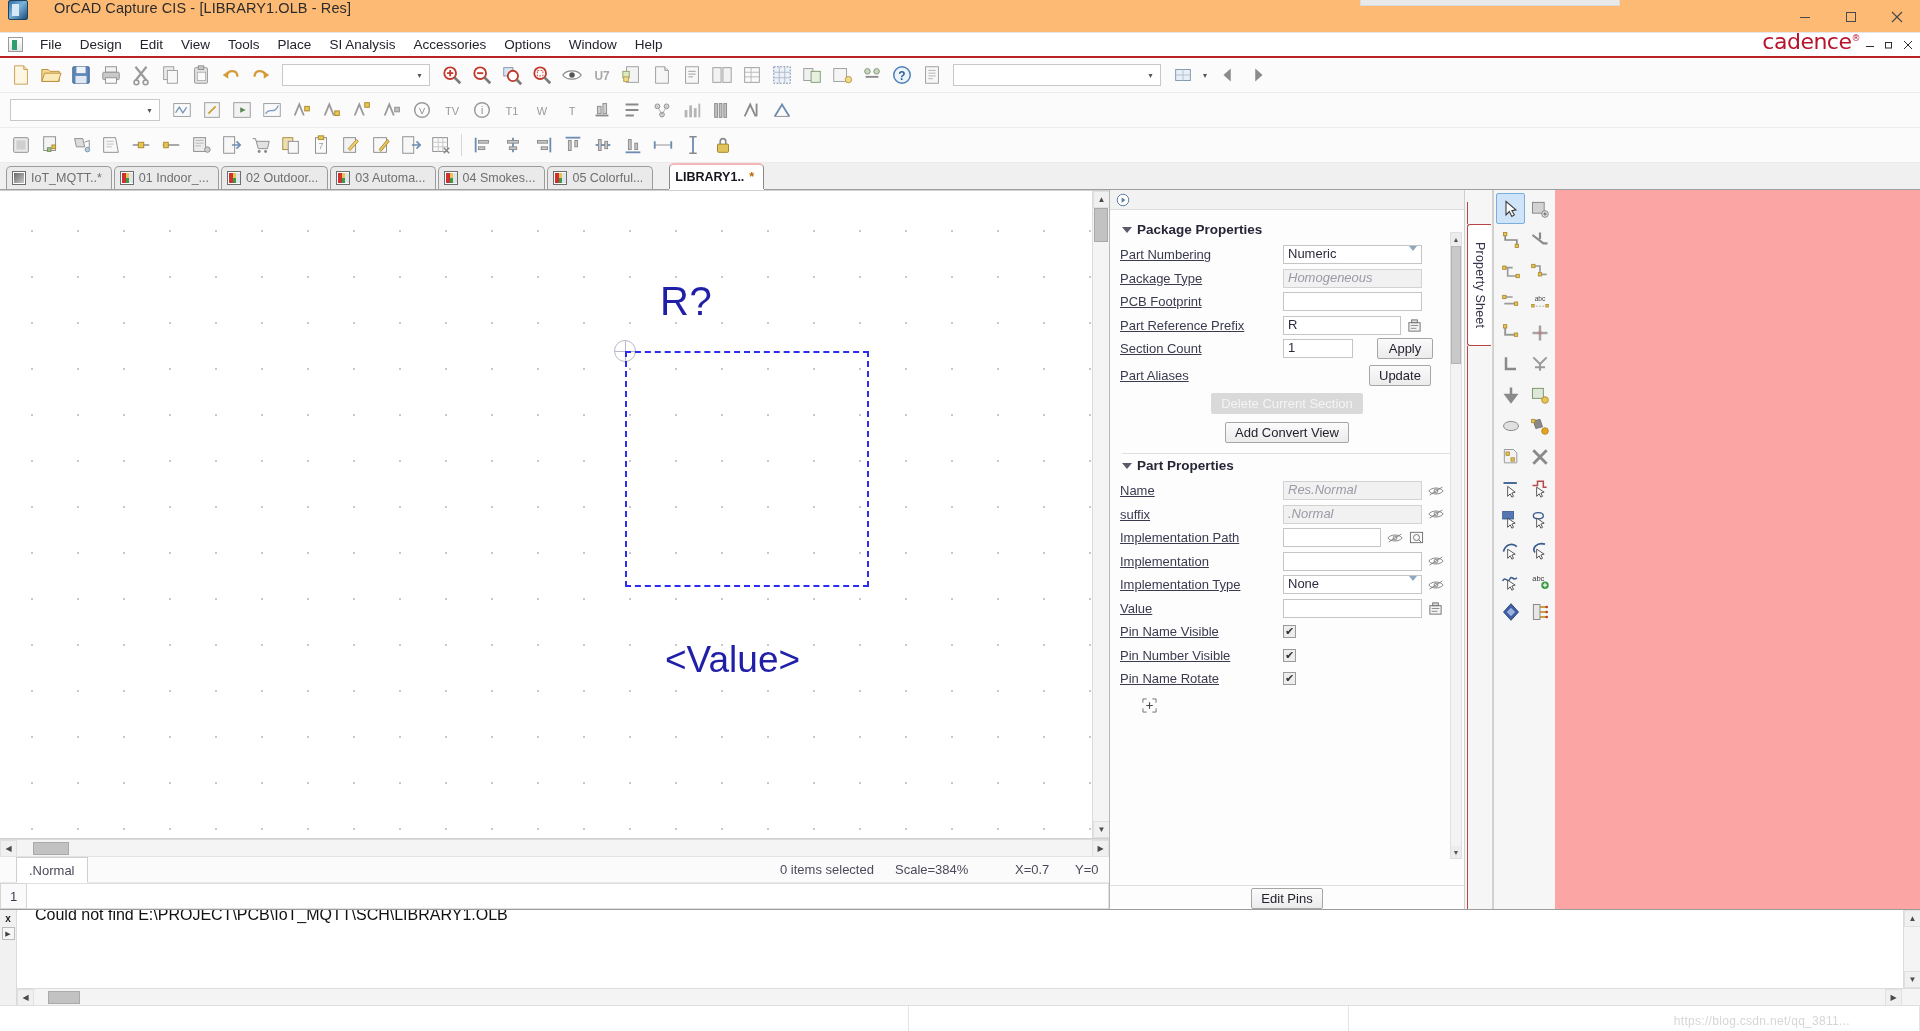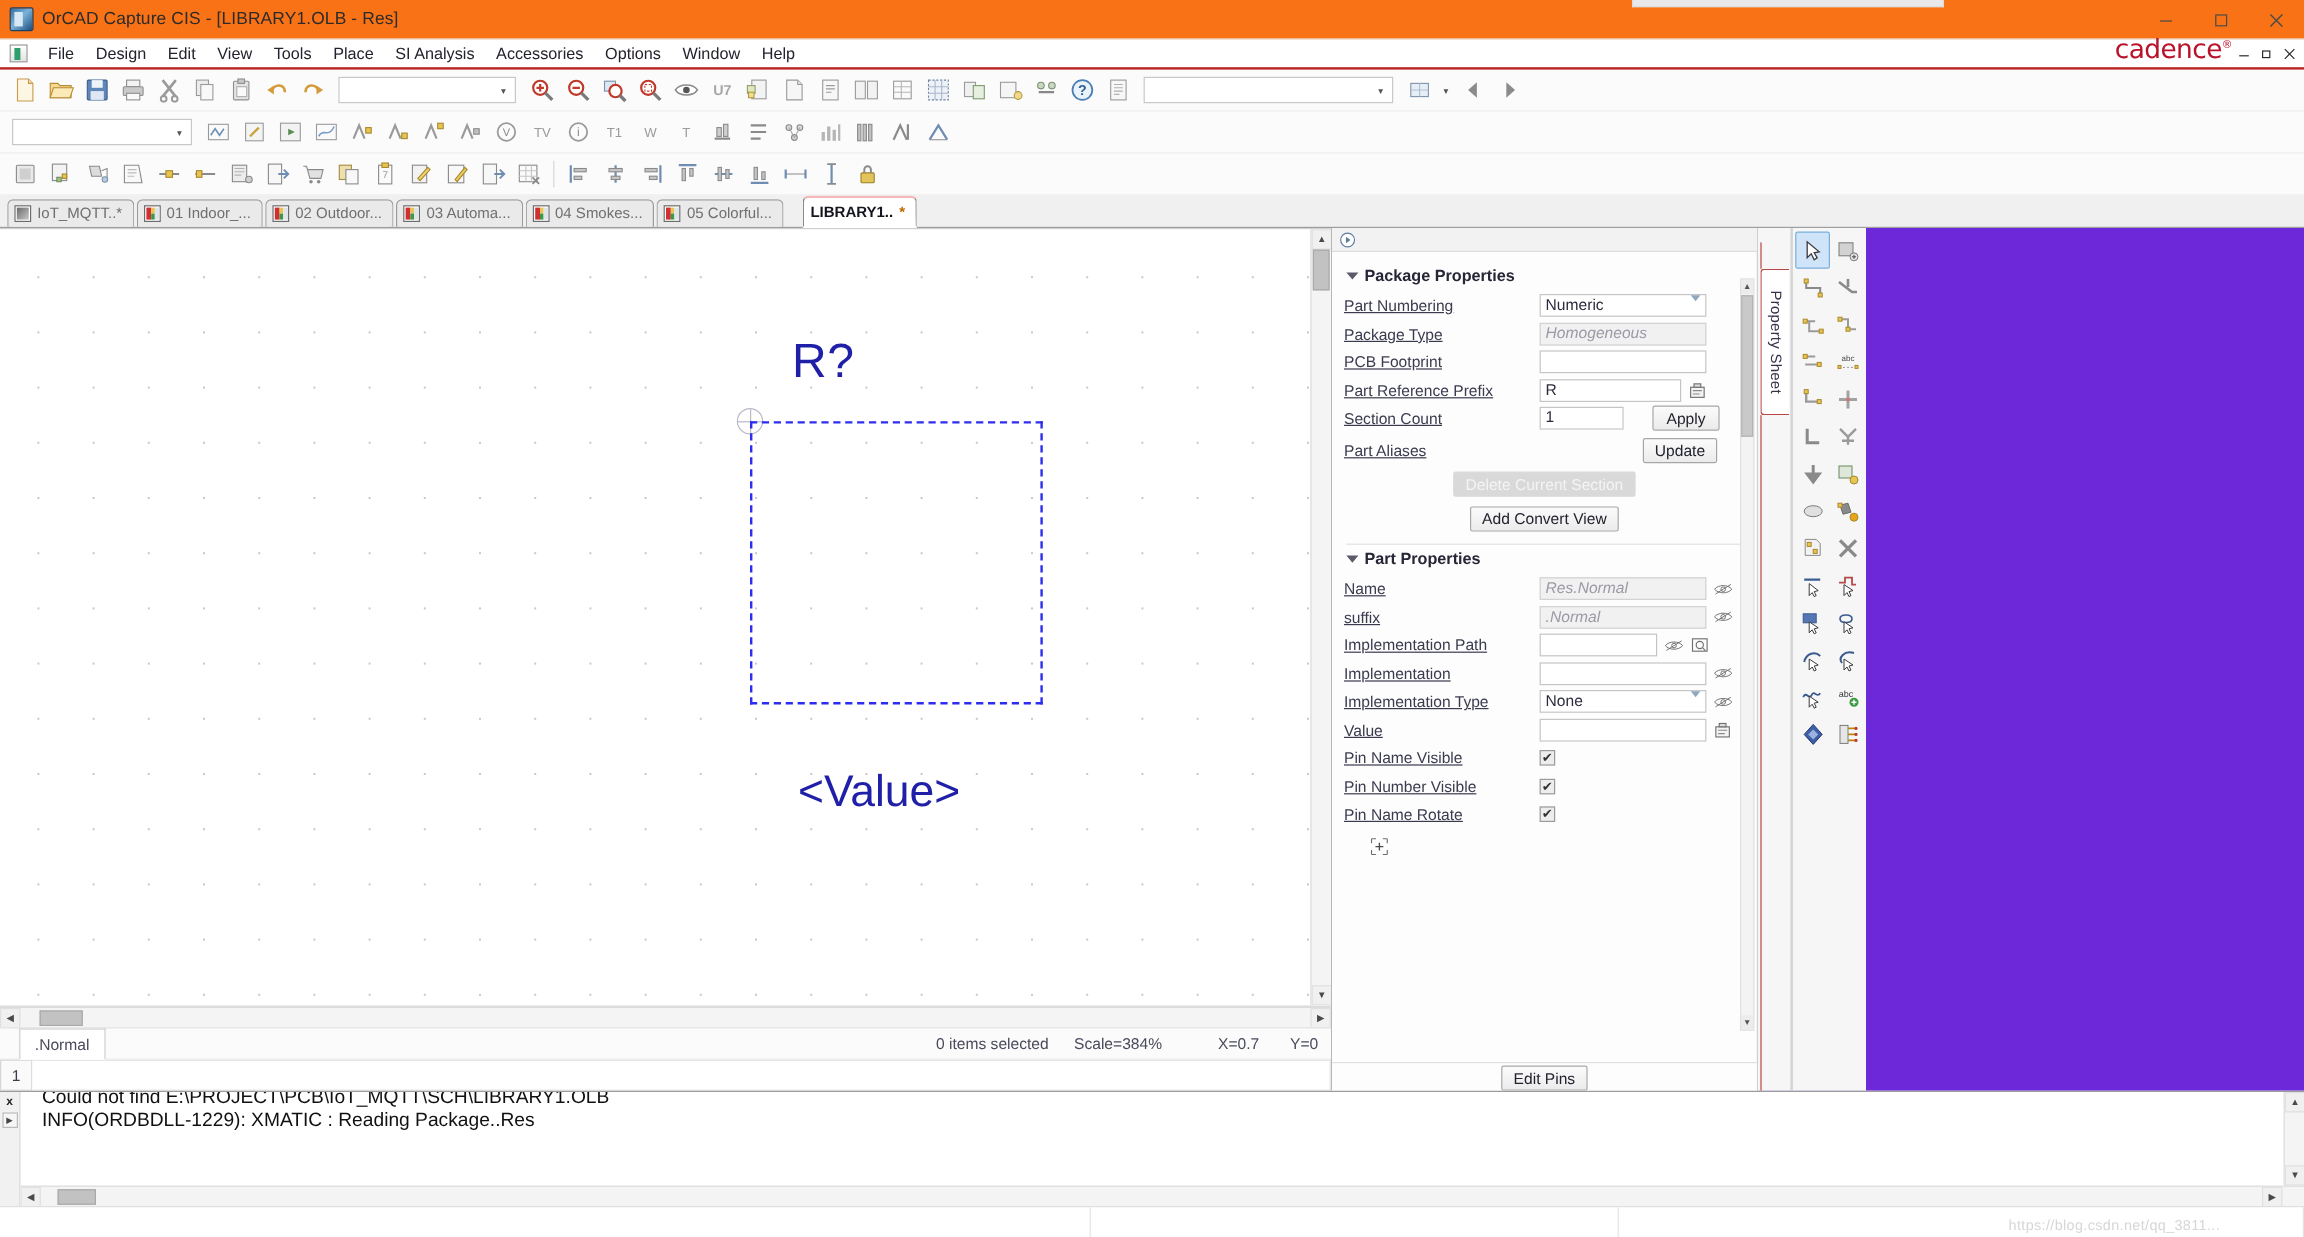--- a/index.html
+++ b/index.html
@@ -10,22 +10,22 @@
     font-size:13px;
     background:#f0f0f0;
     color:#3b3b4f;
     overflow:hidden;
     -webkit-font-smoothing:antialiased;
   }
   .app { position:relative; width:1920px; height:1031px; background:#fdfdfd; }
 
   
   .titlebar{
-    height:33px; background:#f97316; display:flex; align-items:center;
-    border-bottom:1px solid #e6e6e6; position:relative;
+    height:33px; background:#fdba74; display:flex; 
+    border-bottom:1px solid #e6e6e6; position:relative;gap:19px;
   }
   .titlebar .appicon{
     width:20px;height:20px;margin:0 7px 0 8px;flex:0 0 auto;
     background:linear-gradient(135deg,#2f6fa8 0%,#7ab3d9 45%,#1d4d7d 100%);
     border:1px solid #1d4160; border-radius:2px; position:relative;
   }
   .titlebar .appicon:after{
     content:""; position:absolute; left:3px; top:3px; width:7px;height:12px;
     background:#d9e8f5;
   }
@@ -159,21 +159,21 @@
   .st-x{ position:absolute; left:1015px; }
   .st-y{ position:absolute; left:1075px; }
 
   .pagerow{ height:27px; background:#fbfbfb; display:flex; align-items:stretch;
     border-top:1px solid #e8e8e8;}
   .pagenum{ width:27px; display:flex;align-items:center;justify-content:center;
     background:#fafafa; border:1px solid #d6d6d6; color:#3b3b4f; font-size:13px;}
   .pagefill{ flex:1; background:#fff; border:1px solid #e0e0e0; border-left:none;}
 
   
-  .propcol{ position:relative; flex:1; display:flex; background:#6d28d9; }
+  .propcol{ position:relative; flex:1; display:flex; background:#fca5a5; }
   .propsheet{ position:relative; width:355px; background:#fdfdfd;
     border-right:1px solid #cfcfcf; display:flex; flex-direction:column;}
   .psheader{ height:20px; background:#f2f2f2; border-bottom:1px solid #dcdcdc;
     display:flex; align-items:center; padding-left:6px;}
   .pscontent{ position:relative; flex:1; padding:8px 10px 0 10px; overflow:hidden;}
   .sectionhead{ display:flex; align-items:center; gap:5px; font-weight:bold;
     font-size:13.5px; color:#262637; margin:4px 0 6px 2px;}
   .caret{ width:0;height:0;border-left:5px solid transparent;border-right:5px solid transparent;
     border-top:6px solid #5a5a6a;}
   .prow{ display:flex; align-items:center; height:23.5px; }
@@ -1268,21 +1268,20 @@
     </div>
   </div>
 
   <div class="console">
     <div class="conleft">
       <div class="conx">x</div>
       <div class="conarrow">▶</div>
     </div>
     <div class="conmain">
       <div class="conline clip">Could not find E:\PROJECT\PCB\IoT_MQTT\SCH\LIBRARY1.OLB</div>
-      <div class="conline">INFO(ORDBDLL-1229): XMATIC : Reading Package..Res</div>
       <div class="conrsb">
         <div class="sbbtn">▲</div>
         <div class="sbbtn" style="position:absolute;bottom:0">▼</div>
       </div>
       <div class="conhsb">
         <div class="sbbtn">◀</div>
         <div class="sbthumb" style="width:32px;height:13px;margin-left:14px"></div>
         <div class="sbbtn" style="position:absolute;right:18px">▶</div>
       </div>
     </div>

